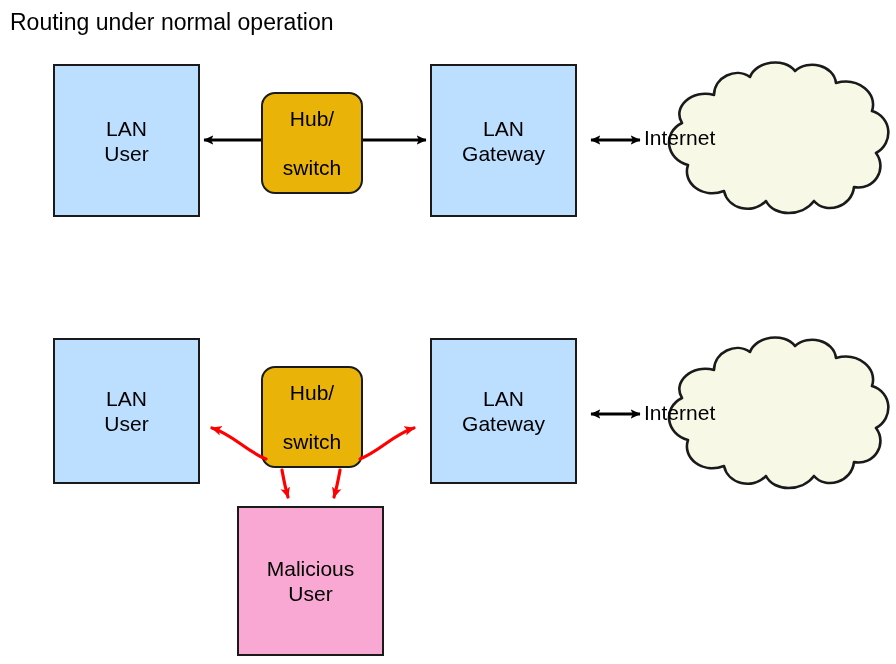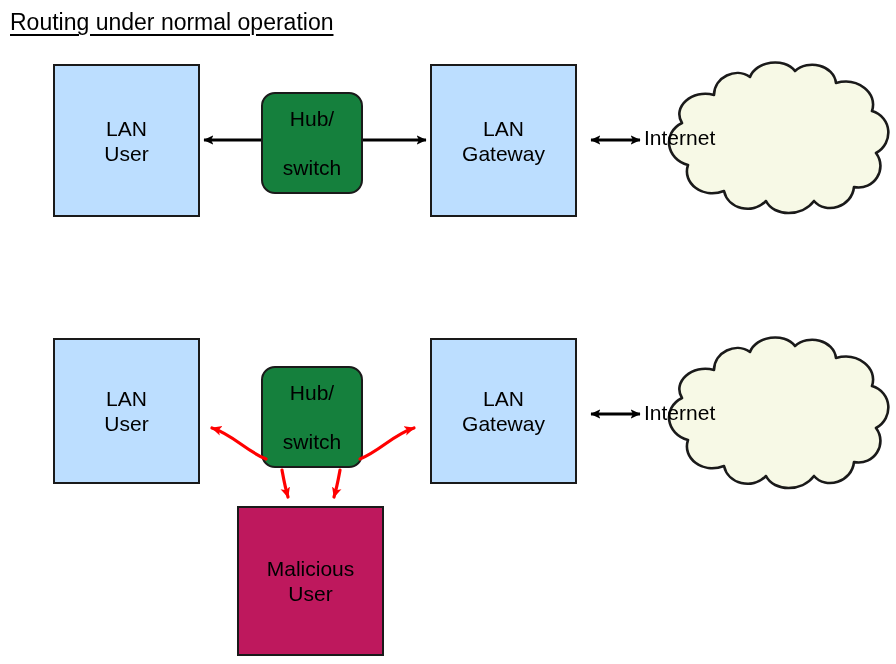--- a/index.html
+++ b/index.html
@@ -22,21 +22,20 @@
     width: 896px;
     height: 664px;
   }
   .diagram-title {
     position: absolute;
     font-size: 23px;
     line-height: 28px;
     letter-spacing: 0px;
     color: #000000;
     white-space: nowrap;
-    text-decoration: underline;
     text-underline-offset: 4px;
     text-decoration-thickness: 2px;
   }
   #title-normal { left: 10px; top: 8px; }
   #title-poison { left: 10px; top: 272px; }
 
   .node {
     position: absolute;
     box-sizing: border-box;
     display: flex;
@@ -47,22 +46,22 @@
     line-height: 25px;
     text-align: left;
     color: #000000;
   }
   .node .line { display: block; }
 
   .box-rect {
     border: 2px solid #1a1a1a;
   }
   .fill-blue { background: #bcdeff; }
-  .fill-yellow { background: #15803d; gap: 24px; }
-  .fill-pink { background: #be185d; }
+  .fill-yellow { background: #eab308; gap: 24px; }
+  .fill-pink { background: #f9a8d4; }
 
   .rounded {
     border-radius: 14px;
   }
 
   .cloud-wrap {
     position: absolute;
   }
   .cloud-label {
     position: absolute;

